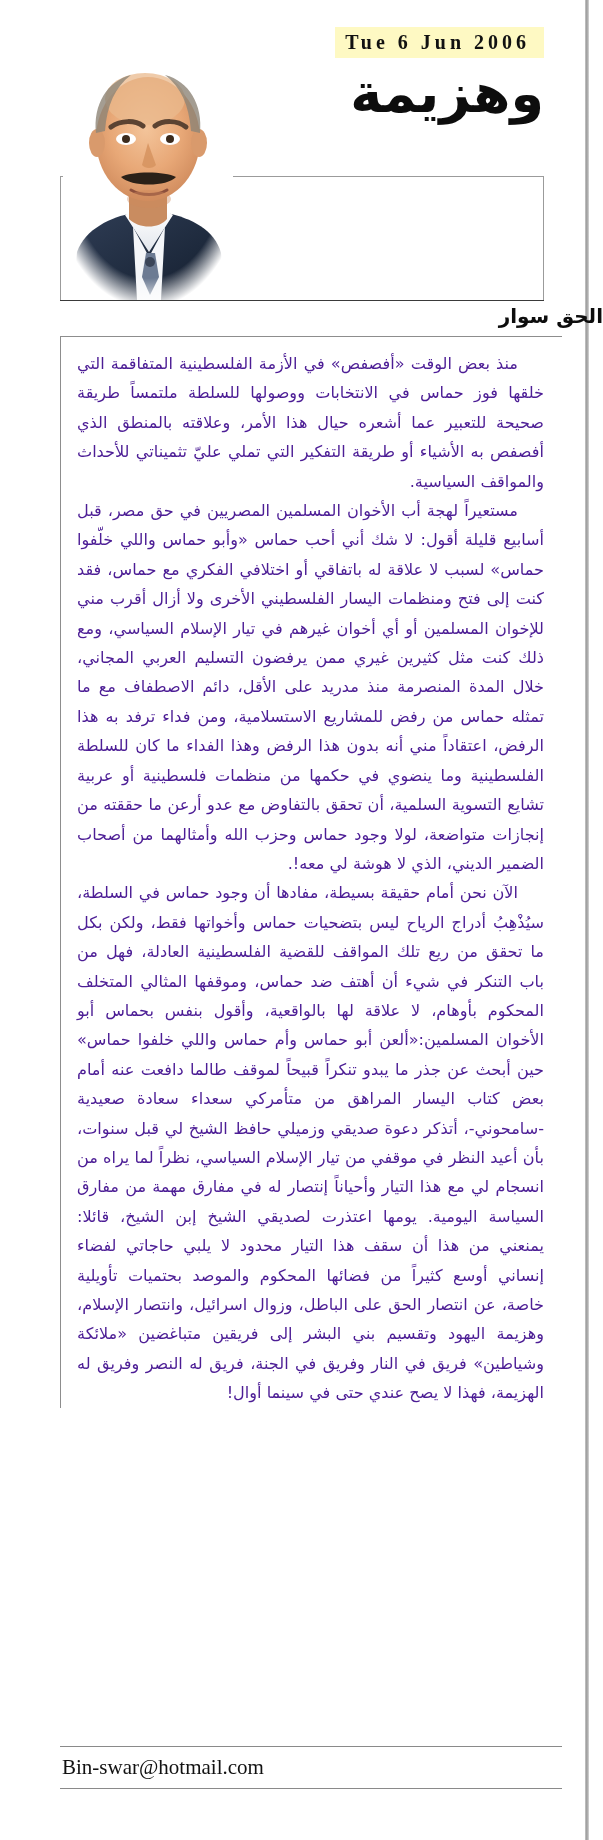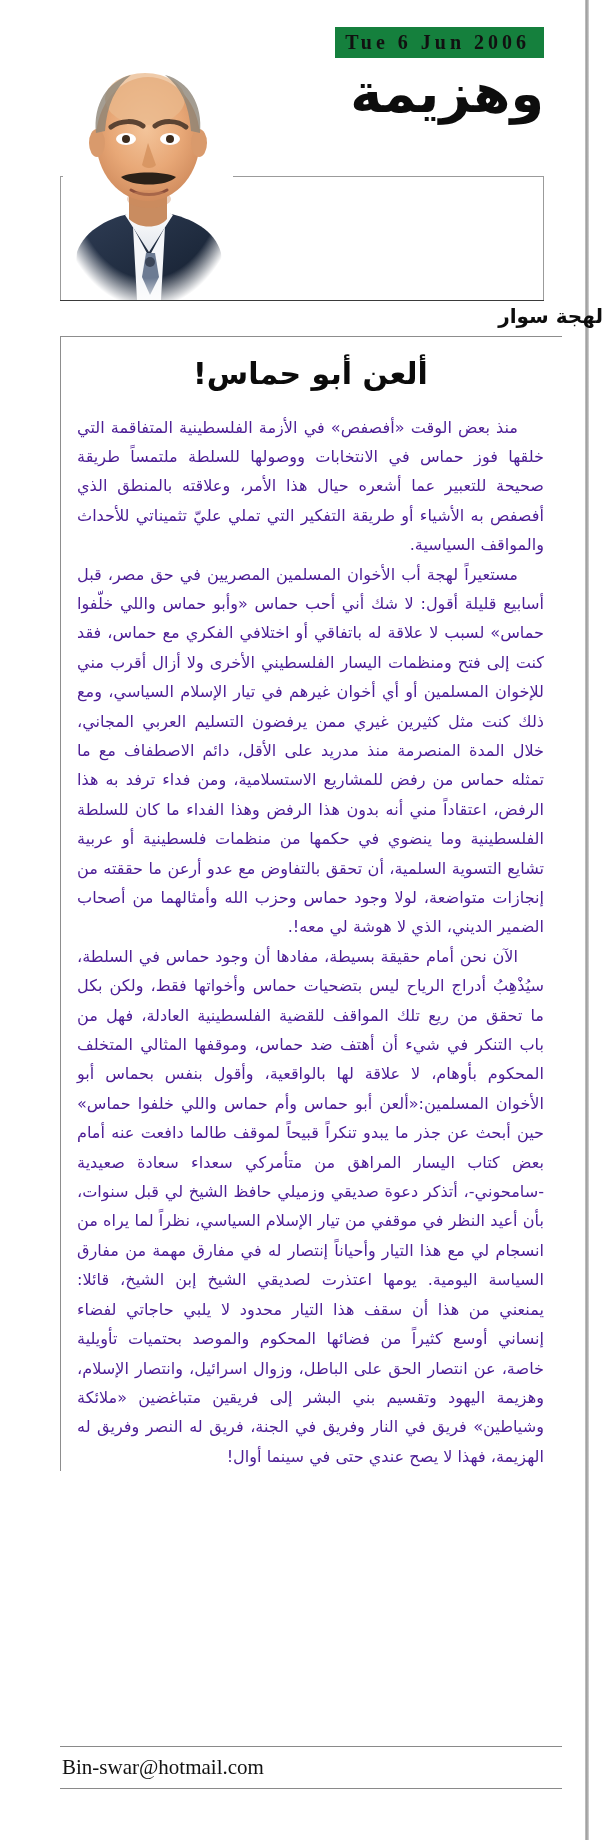--- a/index.html
+++ b/index.html
@@ -34,21 +34,21 @@
     position: absolute;
     top: 0;
     left: 0;
     right: 18px;
     height: 318px;
   }
   .date-badge {
     position: absolute;
     top: 27px;
     right: 41px;
-    background: #15803d;
+    background: #fef9c3;
     color: #111111;
     font-family: "Liberation Serif", serif;
     font-size: 20px;
     font-weight: 700;
     letter-spacing: 4px;
     padding: 5px 14px 6px 10px;
     direction: ltr;
     white-space: nowrap;
     line-height: 1.0;
   }
@@ -247,25 +247,24 @@
         <ellipse cx="86" cy="152" rx="22" ry="9" fill="#cf8a5c" opacity="0.4"></ellipse>
 
         <rect x="0" y="0" width="170" height="253" fill="url(#softEdge)"></rect>
       </svg>
     </div>
 
     <div class="byline-rule-top"></div>
   </div>
 
   <div class="byline">
-    <span>لهجة سوار</span>
+    <span>الحق سوار</span>
   </div>
 
   <article class="article">
-    <h1 class="article-title">ألعن أبو حماس!</h1>
 
     <div class="article-body">
       <p>منذ بعض الوقت «أفصفص» في الأزمة الفلسطينية المتفاقمة التي خلقها فوز حماس في الانتخابات ووصولها للسلطة ملتمساً طريقة صحيحة للتعبير عما أشعره حيال هذا الأمر، وعلاقته بالمنطق الذي أفصفص به الأشياء أو طريقة التفكير التي تملي عليّ تثميناتي للأحداث والمواقف السياسية.</p>
       <p>مستعيراً لهجة أب الأخوان المسلمين المصريين في حق مصر، قبل أسابيع قليلة أقول: لا شك أني أحب حماس «وأبو حماس واللي خلّفوا حماس» لسبب لا علاقة له باتفاقي أو اختلافي الفكري مع حماس، فقد كنت إلى فتح ومنظمات اليسار الفلسطيني الأخرى ولا أزال أقرب مني للإخوان المسلمين أو أي أخوان غيرهم في تيار الإسلام السياسي، ومع ذلك كنت مثل كثيرين غيري ممن يرفضون التسليم العربي المجاني، خلال المدة المنصرمة منذ مدريد على الأقل، دائم الاصطفاف مع ما تمثله حماس من رفض للمشاريع الاستسلامية، ومن فداء ترفد به هذا الرفض، اعتقاداً مني أنه بدون هذا الرفض وهذا الفداء ما كان للسلطة الفلسطينية وما ينضوي في حكمها من منظمات فلسطينية أو عربية تشايع التسوية السلمية، أن تحقق بالتفاوض مع عدو أرعن ما حققته من إنجازات متواضعة، لولا وجود حماس وحزب الله وأمثالهما من أصحاب الضمير الديني، الذي لا هوشة لي معه!.</p>
       <p>الآن نحن أمام حقيقة بسيطة، مفادها أن وجود حماس في السلطة، سيُذْهِبُ أدراج الرياح ليس بتضحيات حماس وأخواتها فقط، ولكن بكل ما تحقق من ريع تلك المواقف للقضية الفلسطينية العادلة، فهل من باب التنكر في شيء أن أهتف ضد حماس، وموقفها المثالي المتخلف المحكوم بأوهام، لا علاقة لها بالواقعية، وأقول بنفس بحماس أبو الأخوان المسلمين:«ألعن أبو حماس وأم حماس واللي خلفوا حماس» حين أبحث عن جذر ما يبدو تنكراً قبيحاً لموقف طالما دافعت عنه أمام بعض كتاب اليسار المراهق من متأمركي سعداء سعادة صعيدية -سامحوني-، أتذكر دعوة صديقي وزميلي حافظ الشيخ لي قبل سنوات، بأن أعيد النظر في موقفي من تيار الإسلام السياسي، نظراً لما يراه من انسجام لي مع هذا التيار وأحياناً إنتصار له في مفارق مهمة من مفارق السياسة اليومية. يومها اعتذرت لصديقي الشيخ إبن الشيخ، قائلا: يمنعني من هذا أن سقف هذا التيار محدود لا يلبي حاجاتي لفضاء إنساني أوسع كثيراً من فضائها المحكوم والموصد بحتميات تأويلية خاصة، عن انتصار الحق على الباطل، وزوال اسرائيل، وانتصار الإسلام، وهزيمة اليهود وتقسيم بني البشر إلى فريقين متباغضين «ملائكة وشياطين» فريق في النار وفريق في الجنة، فريق له النصر وفريق له الهزيمة، فهذا لا يصح عندي حتى في سينما أوال!</p>
     </div>
   </article>
 
   <div class="footer">
     <div class="footer-rule"></div>

